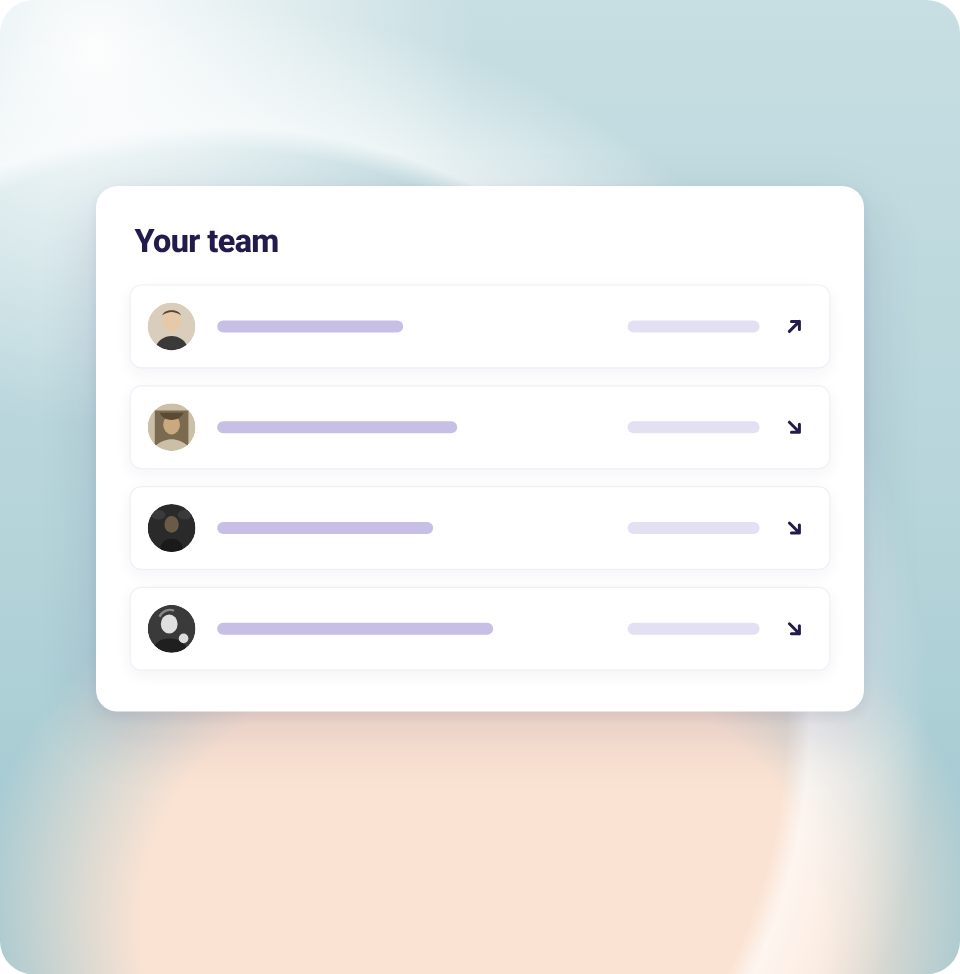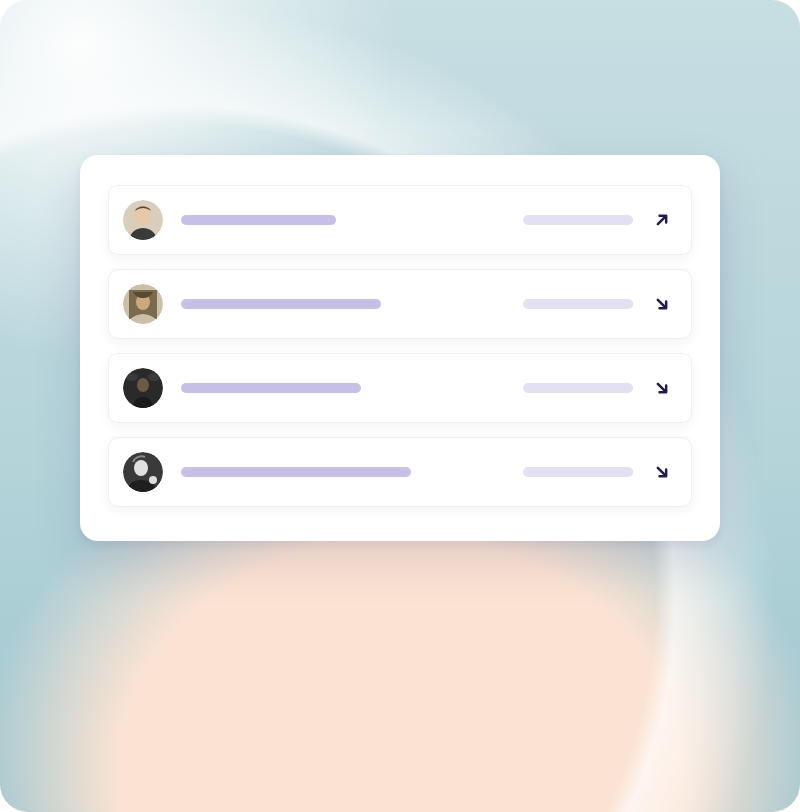--- a/index.html
+++ b/index.html
@@ -97,20 +97,21 @@
     }
     .arrow svg { width: 20px; height: 20px; stroke: #221b4b; stroke-width: 3; fill: none; stroke-linecap: round; stroke-linejoin: round; }
   </style>
 </head>
 <body>
 
 <div class="canvas">
   <div class="ring"></div>
 
   <div class="card">
+    <h2 class="card-title">Your team</h2>
 
     <div class="row">
       <div class="avatar">
         <svg viewBox="0 0 40 40">
           <defs>
               <clipPath id="c1">
                 <circle cx="20" cy="20" r="20"></circle>
               </clipPath>
             </defs>
           <g clip-path="url(#c1)">

